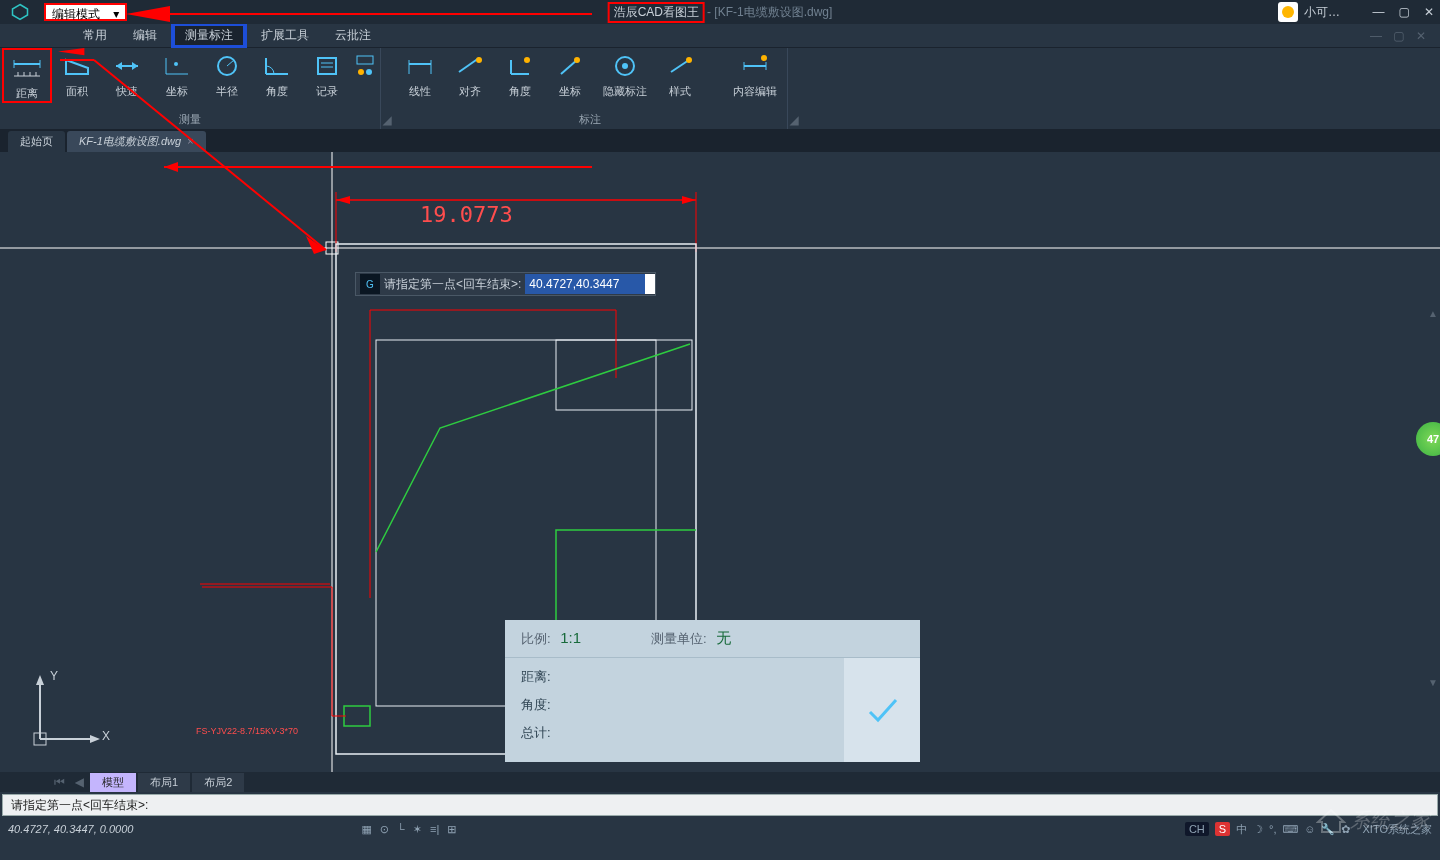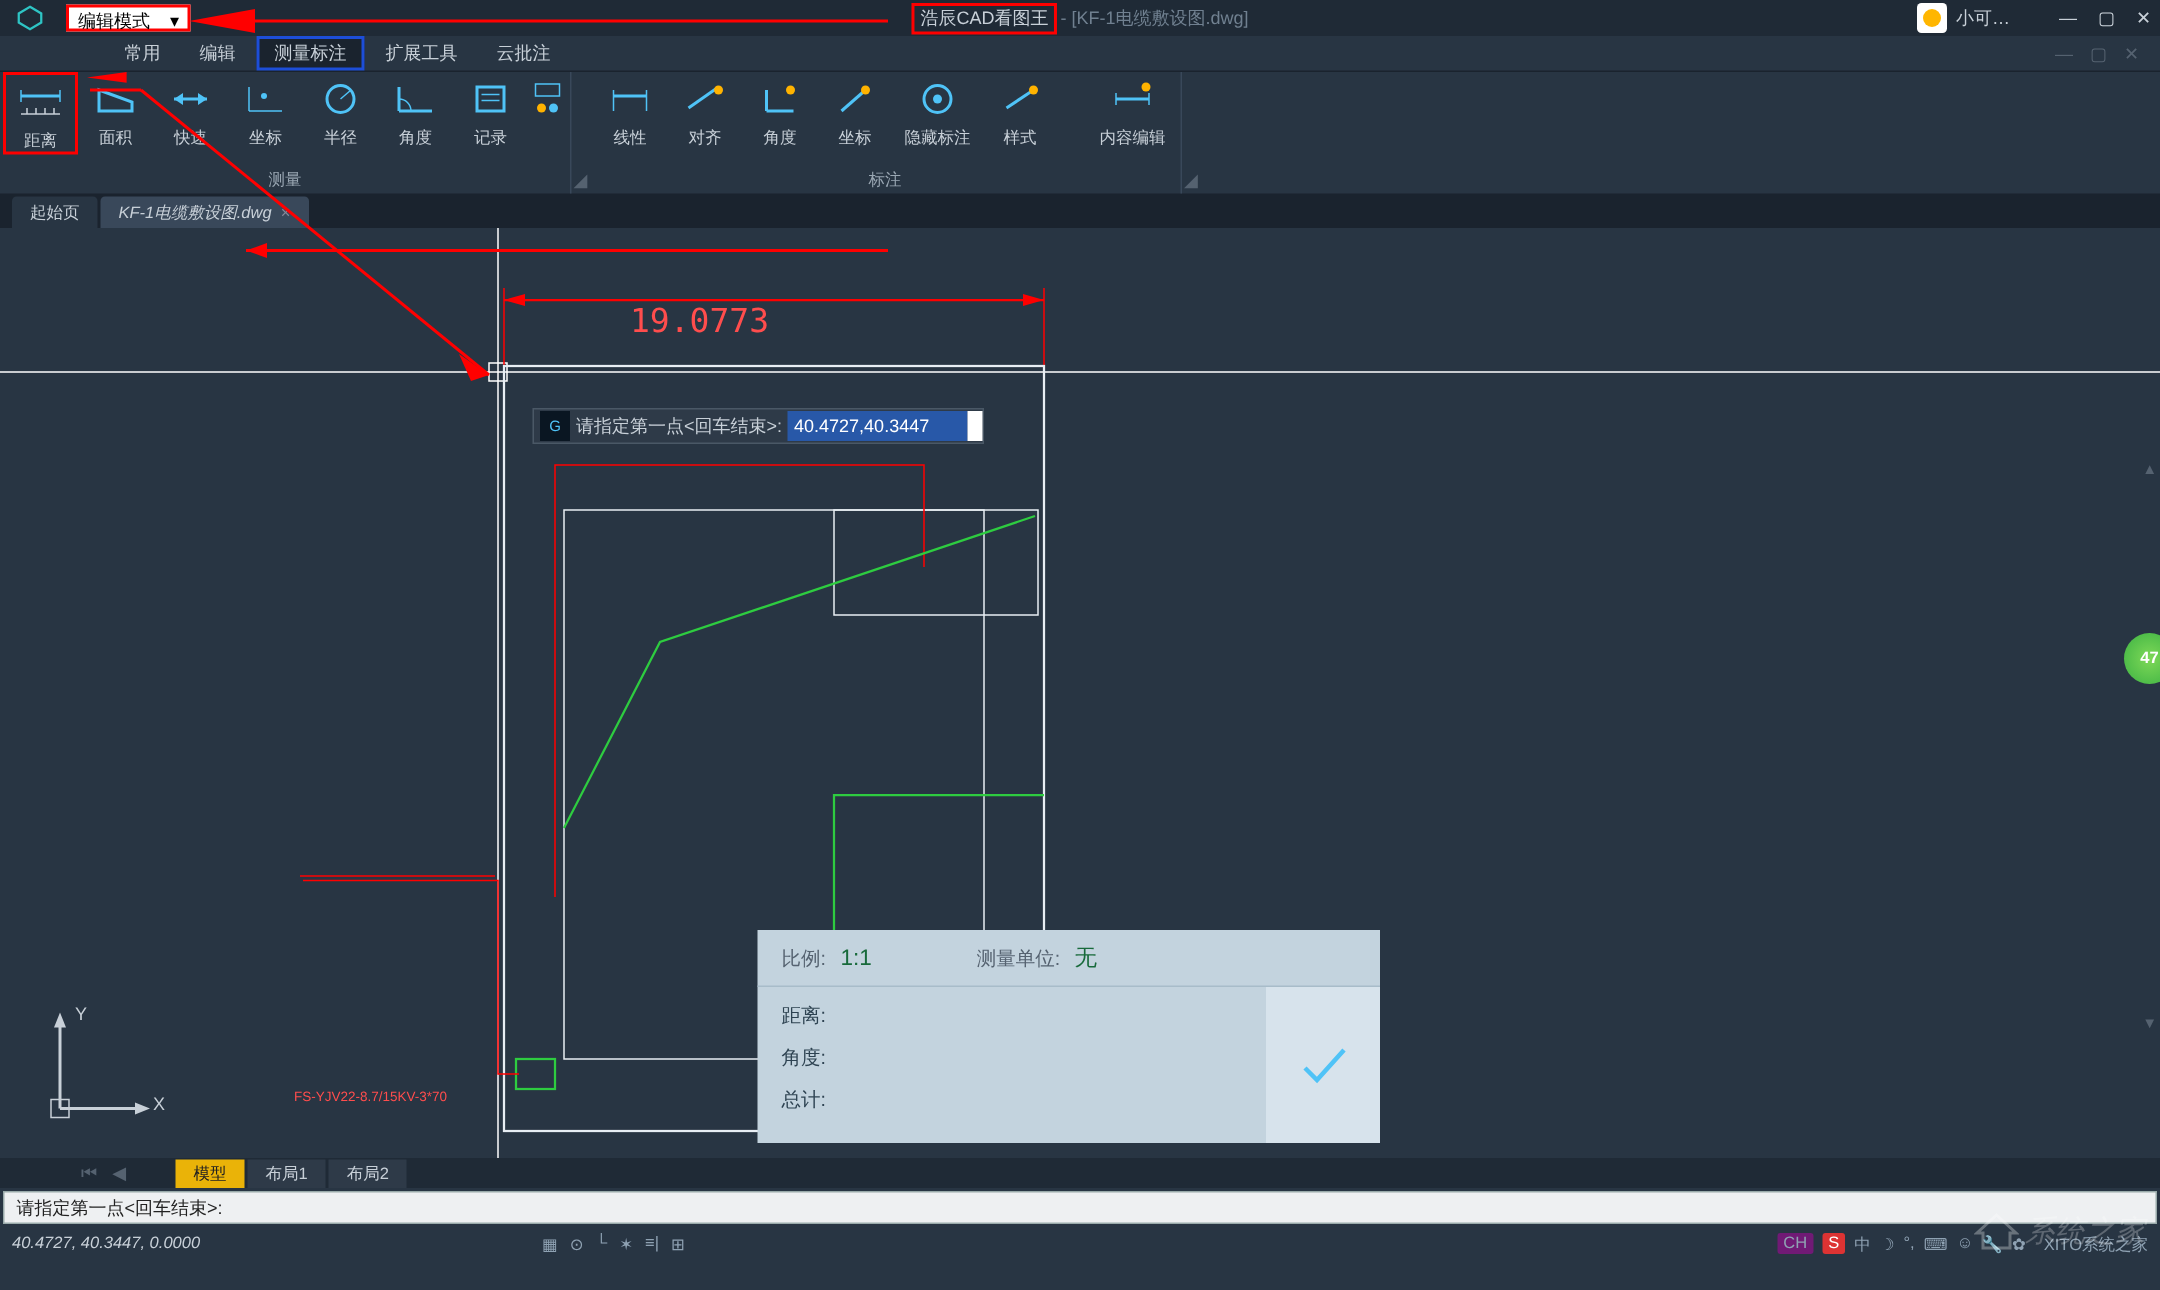--- a/index.html
+++ b/index.html
@@ -14,21 +14,21 @@
   .title-file { color:#708090;}
   .title-user { position:absolute; right:100px; display:flex; align-items:center; gap:6px;}
   .title-user .avatar { width:20px;height:20px;background:#fff;border-radius:3px;display:flex;align-items:center;justify-content:center;}
   .title-user .avatar::after{content:"";width:12px;height:12px;border-radius:50%;background:#ffb600;}
   .win-controls { position:absolute; right:6px; display:flex; gap:14px; color:#c8d0d8;}
   .win-controls span{cursor:pointer;}
 
   .menubar { height: 24px; background:#283543; display:flex; align-items:center; padding-left:71px; gap:2px; border-bottom:1px solid #1a232e;}
   .menubar .mitem { padding:3px 12px; font-size:12px; color:#c8d0d8;}
   .menubar .mitem.active { background:#1a232e;}
-  .menubar .mitem.hl { border:2px solid #1d4ed8; padding:1px 10px;}
+  .menubar .mitem.hl { border:4px solid #1d4ed8; padding:1px 10px;}
   .menubar .rightctl { margin-left:auto; margin-right:10px; color:#556270; letter-spacing:4px;}
 
   .ribbon { height: 82px; background:#283543; display:flex; border-bottom:1px solid #1a232e; position:relative;}
   .ribbon-group { display:flex; flex-direction:column; align-items:center; border-right:1px solid #39485a; padding:0 2px;}
   .ribbon-items { display:flex; height:64px; align-items:flex-start;}
   .rib-btn { width:50px; display:flex; flex-direction:column; align-items:center; padding-top:4px; gap:4px;}
   .rib-btn.hl { border:2px solid #ff0000; }
   .rib-icon { width:32px;height:28px; display:flex;align-items:center;justify-content:center; color:#4fc3f7;}
   .rib-label { font-size:11px; color:#c8d0d8; white-space:nowrap;}
   .ribbon-group-label { font-size:11px; color:#9aa7b3; padding-bottom:2px;}
@@ -54,28 +54,28 @@
   .result-top .k{color:#556270;}
   .result-top .v{color:#186a3b; font-size:15px; margin-left:6px;}
   .result-body{ display:flex; height:104px;}
   .result-rows { flex:1; padding:10px 16px; display:flex; flex-direction:column; gap:10px;}
   .result-ok { width:76px; background:#d7e3ec; display:flex;align-items:center;justify-content:center;}
   .result-ok svg{width:40px;height:40px;stroke:#4fc3f7;stroke-width:3;fill:none;}
 
   .bottom-tabs { height:20px; background:#1f2a36; display:flex;align-items:center; padding-left:50px; gap:2px;}
   .bottom-tabs .navbtn{color:#556270; padding:0 4px;}
   .btab { background:#2e3a48; padding:2px 12px; font-size:11px;}
-  .btab.active{ background:#eab308; color:#222;margin-left:27px;}
+  .btab.active{ background:#c4b5fd; color:#222;}
 
   .cmdline { height:22px; background:#eef0f2; color:#222; display:flex;align-items:center; padding:0 8px; font-size:12px; margin:2px; border:1px solid #9aa;}
   .statusbar { height:22px; background:#283543; display:flex; align-items:center; padding:0 8px; font-size:11px; gap:8px;}
   .statusbar .coords{color:#c8d0d8;font-style:italic;}
   .status-tools { display:flex; gap:8px; margin-left:220px; color:#8fa2b3;}
   .status-right { margin-left:auto; display:flex; gap:6px; align-items:center; color:#8fa2b3;}
-  .status-right .pill{background:#701a75;padding:1px 4px;border-radius:2px;}
+  .status-right .pill{background:#0f172a;padding:1px 4px;border-radius:2px;}
   .status-right .s{background:#d33;color:#fff;padding:1px 4px;border-radius:2px;}
 
   .side-badge { position:absolute; right:-10px; top:270px; width:34px;height:34px;border-radius:50%;background:radial-gradient(circle,#7ed957,#3bb143); color:#fff; display:flex;align-items:center;justify-content:center;font-size:11px;font-weight:bold;}
   .scroll-arrow{position:absolute;right:2px;color:#556270;font-size:10px;}
   .scroll-arrow.up{top:156px;}
   .scroll-arrow.down{bottom:84px;}
 
   .red-arrow-line{ stroke:#ff0000; stroke-width:2; fill:none;}
   .red-arrow-head{ fill:#ff0000;}
 

